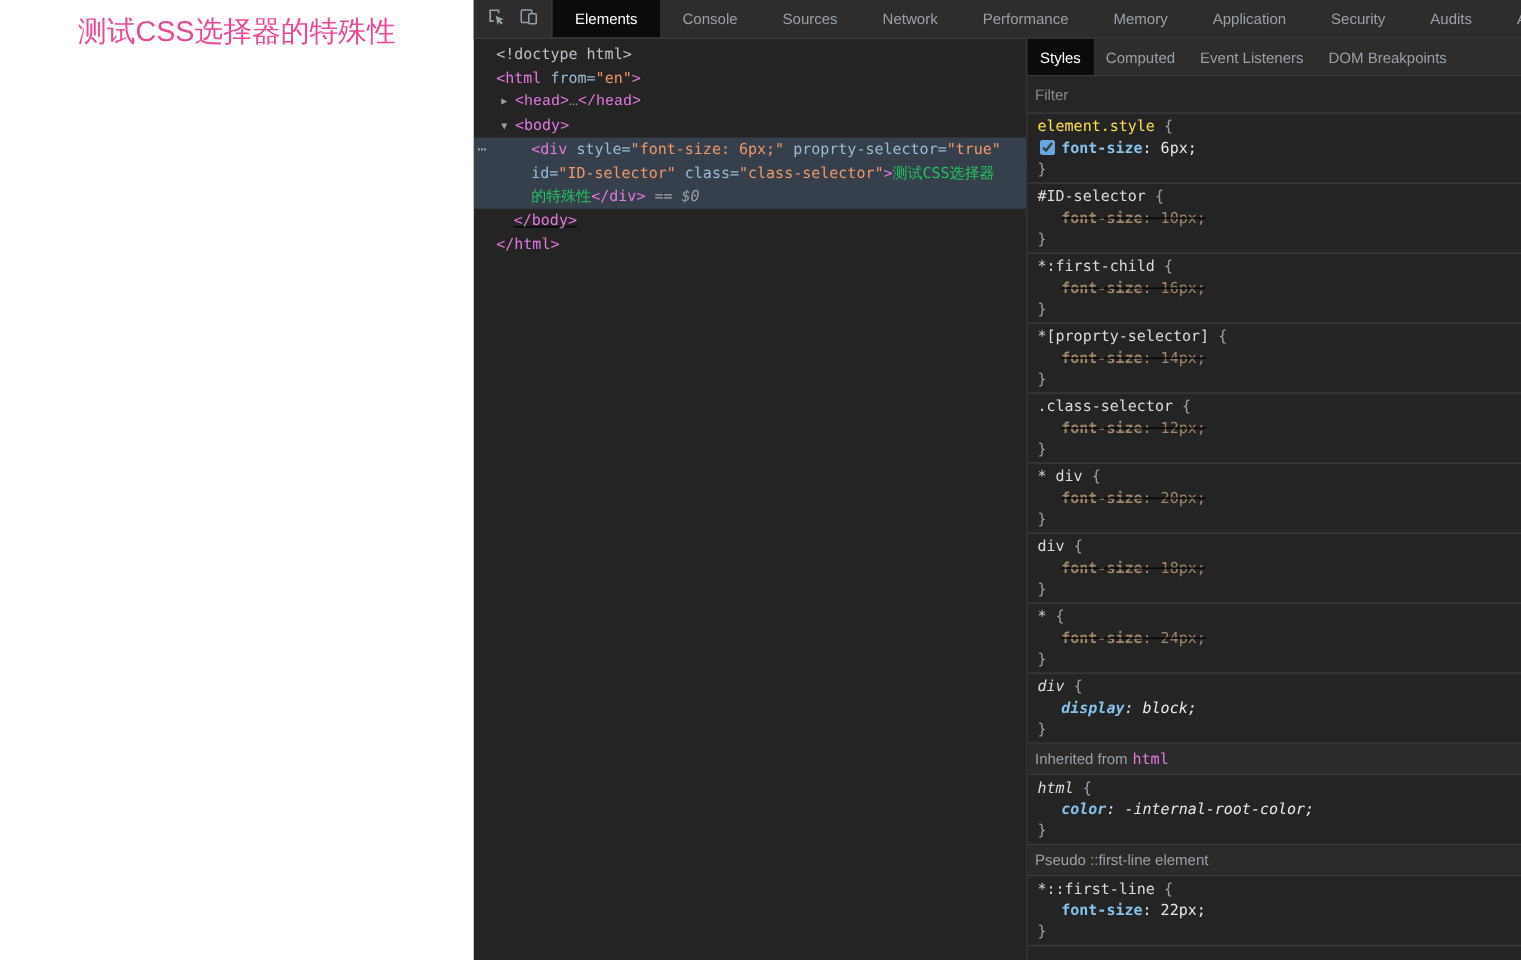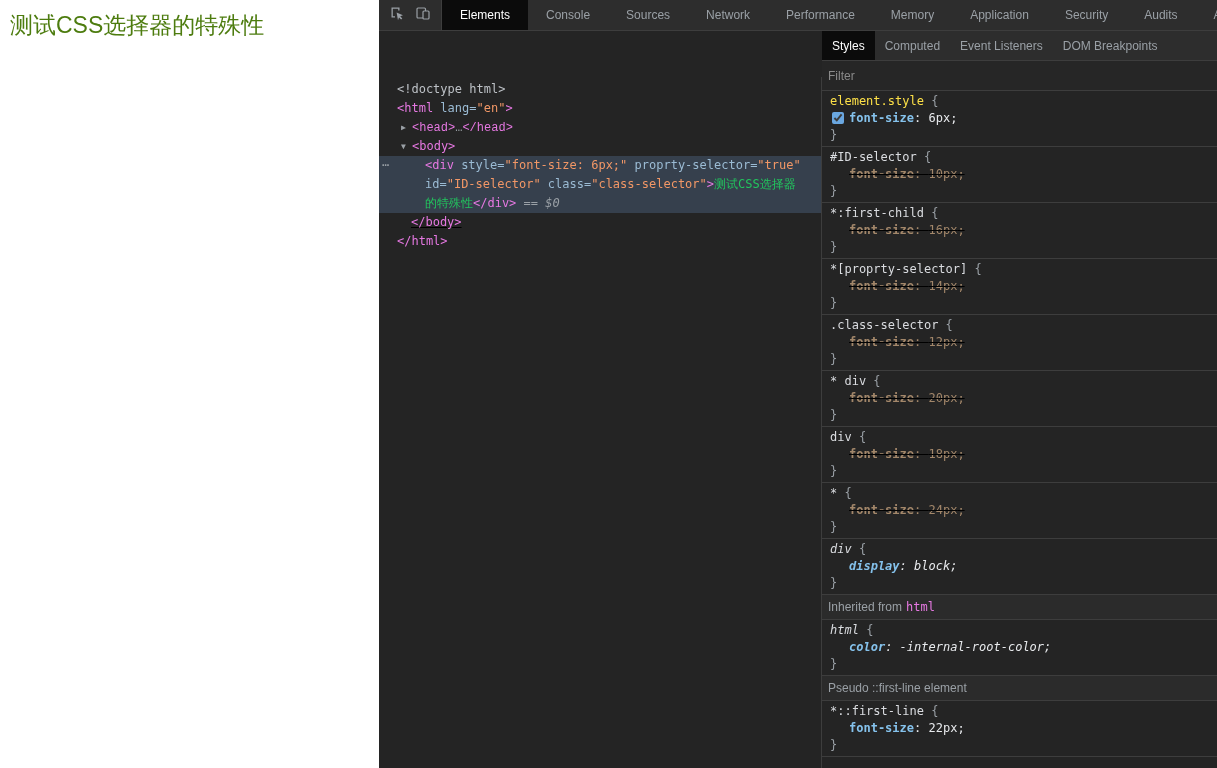--- a/index.html
+++ b/index.html
@@ -1,39 +1,39 @@
 <!DOCTYPE html>
 <html style="--devtools-bg: #242424; --toolbar-bg: #2d2d2d; --active-tab-bg: #0b0b0b; --active-tab-text: #ffffff; --tab-text: #9aa0a6; --border: #3d3d3d; --tag: #e678e2; --attribute: #9bbbd4; --attr-value: #f29766; --property-name: #85c2ec; --overridden-text: #a3876a; --selected-row-bg: #36404d; --section-header-bg: #2b2b2b; --page-bg: #ffffff; --page-text: #000000;"><head>
 <meta charset="utf-8">
 <style>
   * { margin:0; padding:0; box-sizing:border-box; }
   html,body { background:#555; }
   .screen{ position:relative; width:1217px; height:768px; overflow:hidden; display:flex;
            font-family:"Liberation Sans",sans-serif; background:#fff; }
 
   
-  .page{ flex:0 0 379px; width:379px; background:#fff; color:#4d7c0f; padding:11px 10px; overflow:hidden; }
+  .page{ flex:0 0 379px; width:379px; background:#fff; color:#ec4899; padding:11px 10px; overflow:hidden;text-align:center; }
   .page-title{ font-size:23px; line-height:1.25; font-weight:400; }
 
   
   .devtools{ flex:1; min-width:0; display:flex; flex-direction:column; background:var(--devtools-bg,#242424); }
 
   .topbar{ flex:0 0 31px; height:31px; background:var(--toolbar-bg,#2d2d2d);
            border-bottom:1px solid var(--border,#3d3d3d); display:flex; align-items:stretch; overflow:hidden; }
   .toolbar-icons{ display:flex; align-items:center; padding:0 5px; border-right:1px solid var(--border,#3d3d3d); }
   .icon-btn{ width:26px; height:26px; display:flex; align-items:center; justify-content:center; }
   .main-tabs{ display:flex; align-items:stretch; white-space:nowrap; overflow:hidden; }
   .tab{ display:flex; align-items:center; padding:0 18px; font-size:12px; color:var(--tab-text,#9aa0a6); cursor:default; }
   .tab.active{ background:var(--active-tab-bg,#0b0b0b); color:var(--active-tab-text,#fff); }
 
   .content{ flex:1; min-height:0; display:flex; }
 
   
   .tree{ flex:0 0 443px; width:443px; border-right:1px solid var(--border,#3d3d3d); padding-top:3px;
-         font:12px/19px "DejaVu Sans Mono",monospace; overflow:hidden;margin-top:46px; }
+         font:12px/19px "DejaVu Sans Mono",monospace; overflow:hidden; }
   .tree-line{ position:relative; height:19px; white-space:nowrap; }
   .tree-line.selected{ background:var(--selected-row-bg,#36404d); }
   .gutter{ position:absolute; left:3px; top:0; color:#9aa0a6; letter-spacing:-1px; }
   .tk-arrow{ display:inline-block; width:11px; font-size:8px; color:#9aa0a6; vertical-align:1px; }
   .tk-tag{ color:var(--tag,#e678e2); }
   .tk-attr{ color:var(--attribute,#9bbbd4); }
   .tk-val{ color:var(--attr-value,#f29766); }
   .tk-plain{ color:#bdc1c6; }
   .tk-dots{ color:#9aa0a6; }
   .tk-text{ color:#22c55e; }
@@ -108,21 +108,21 @@
           <div class="tab">Security</div>
           <div class="tab">Audits</div>
           <div class="tab">Adblock Plus</div>
         </div>
     </div>
 
     <div class="content">
 
       <div class="tree">
           <div class="tree-line" style="padding-left: 18px;"><span class="tk-plain">&lt;!doctype html&gt;</span></div>
-          <div class="tree-line" style="padding-left: 18px;"><span class="tk-tag">&lt;html</span><span class="tk-attr"> lang=</span><span class="tk-val">"en"</span><span class="tk-tag">&gt;</span></div>
+          <div class="tree-line" style="padding-left: 18px;"><span class="tk-tag">&lt;html</span><span class="tk-attr"> from=</span><span class="tk-val">"en"</span><span class="tk-tag">&gt;</span></div>
           <div class="tree-line" style="padding-left: 22px; font-family: Liberation Mono, monospace;"><span class="tk-arrow">▶</span><span class="tk-tag">&lt;head&gt;</span><span class="tk-dots">…</span><span class="tk-tag">&lt;/head&gt;</span></div>
           <div class="tree-line" style="padding-left: 22px;"><span class="tk-arrow">▼</span><span class="tk-tag">&lt;body&gt;</span></div>
           <div class="tree-line selected" style="padding-left: 46px;"><span class="gutter">⋯</span><span class="tk-tag">&lt;div</span><span class="tk-attr"> style=</span><span class="tk-val">"font-size: 6px;"</span><span class="tk-attr"> proprty-selector=</span><span class="tk-val">"true"</span></div>
           <div class="tree-line selected" style="padding-left: 46px;"><span class="tk-attr">id=</span><span class="tk-val">"ID-selector"</span><span class="tk-attr"> class=</span><span class="tk-val">"class-selector"</span><span class="tk-tag">&gt;</span><span class="tk-text">测试CSS选择器</span></div>
           <div class="tree-line selected" style="padding-left: 46px;"><span class="tk-text">的特殊性</span><span class="tk-tag">&lt;/div&gt;</span><span class="tk-meta"> == $0</span></div>
           <div class="tree-line" style="padding-left: 32px; text-decoration: underline;"><span class="tk-tag">&lt;/body&gt;</span></div>
           <div class="tree-line" style="padding-left: 18px;"><span class="tk-tag">&lt;/html&gt;</span></div>
         </div>
 
       <div class="styles">

